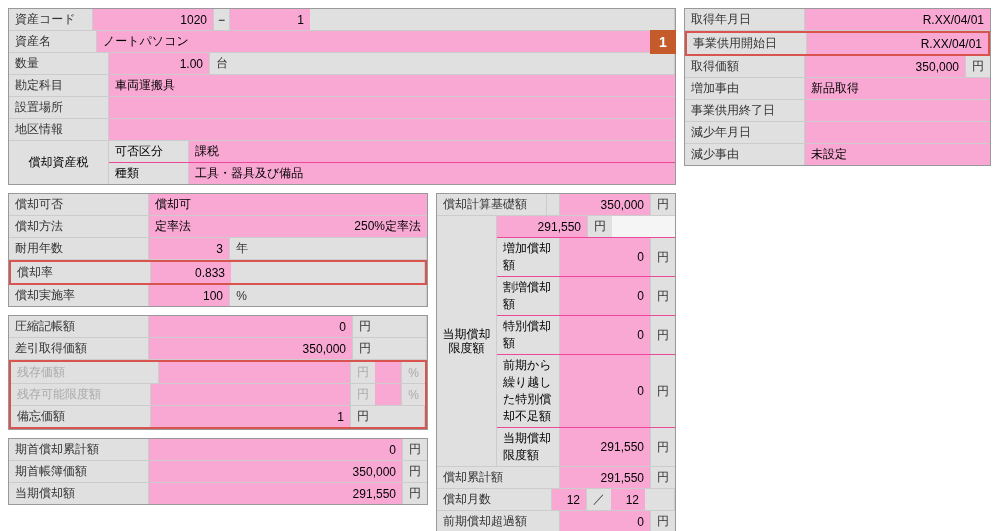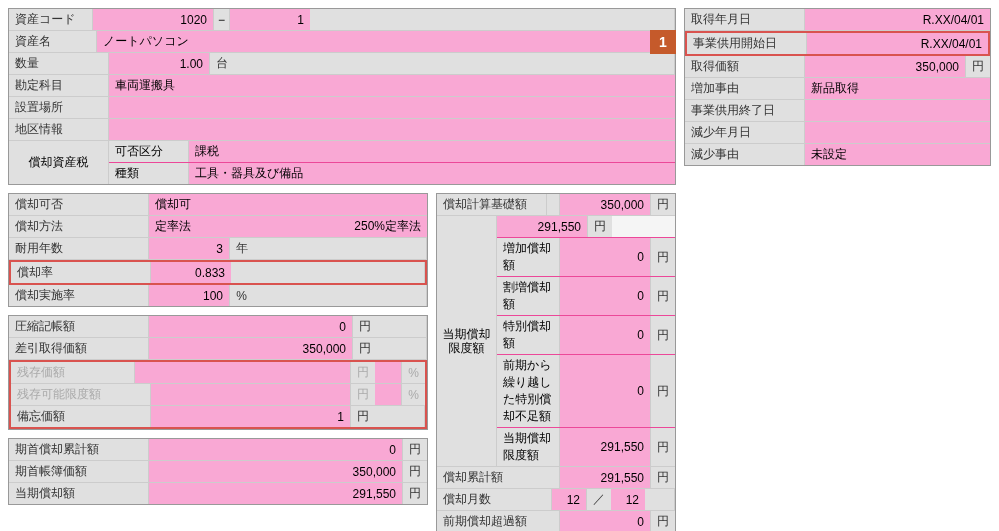--- a/index.html
+++ b/index.html
@@ -200,21 +200,21 @@
             <div class="label" style="width:50px"></div>
           </div>
           <div class="row">
             <div class="label" style="width:140px">差引取得価額</div>
             <div class="value">350,000</div>
             <div class="unit">円</div>
             <div class="label" style="width:50px"></div>
           </div>
           <div class="highlight-red">
             <div class="row">
-              <div class="label grey" style="width:124px">残存価額</div>
+              <div class="label grey" style="width:148px">残存価額</div>
               <div class="value"></div>
               <div class="unit grey">円</div>
               <div class="value" style="flex:0 0 26px"></div>
               <div class="unit grey">%</div>
             </div>
             <div class="row">
               <div class="label grey" style="width:140px">残存可能限度額</div>
               <div class="value"></div>
               <div class="unit grey">円</div>
               <div class="value" style="flex:0 0 26px"></div>

